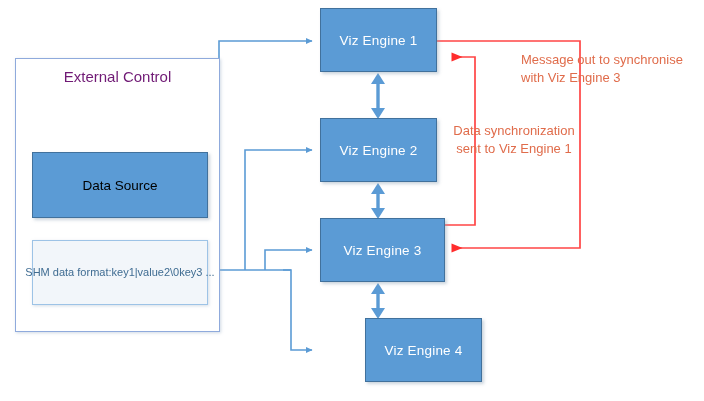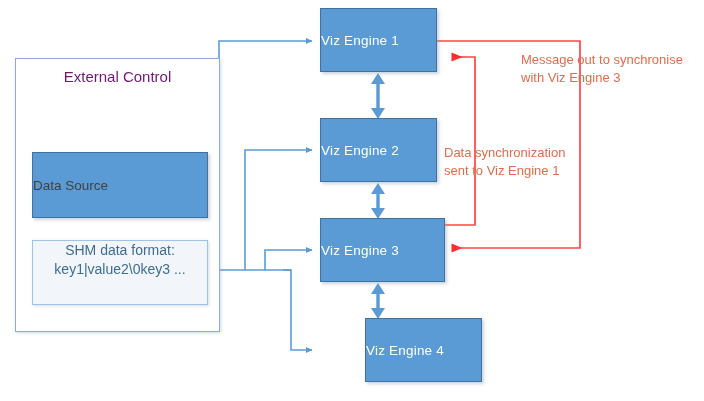--- a/index.html
+++ b/index.html
@@ -23,20 +23,21 @@
     top: 0;
     width: 704px;
     height: 401px;
     pointer-events: none;
   }
   .node {
     position: absolute;
     box-sizing: border-box;
     display: flex;
     align-items: center;
+    justify-content: center;
     text-align: center;
   }
   .viz-box {
     background: #5B9BD5;
     border: 1px solid #41719C;
     color: #ffffff;
     font-size: 13.5px;
     letter-spacing: 0.2px;
     box-shadow: 2px 2px 3px rgba(140,160,180,0.45);
   }
@@ -49,32 +50,32 @@
   }
   .outer-title {
     color: #701a75;
     font-size: 15px;
     padding-top: 9px;
     font-weight: 400;
   }
   .source-box {
     background: #5B9BD5;
     border: 1px solid #41719C;
-    color: #404040;
+    color: #000000;
     font-size: 13.5px;
     box-shadow: 2px 2px 3px rgba(140,160,180,0.45);
   }
   .shm-box {
     background: #F2F6FA;
     border: 1px solid #9DC3E6;
     color: #3F6C92;
-    font-size: 14px;
+    font-size: 11px;
     line-height: 1.38;
     box-shadow: 1px 1px 3px rgba(150,170,195,0.4);
-    flex-direction: column;
+    flex-direction: row;
   }
   .shm-line {
     white-space: pre;
   }
   .annot {
     position: absolute;
     color: #E06C4B;
     font-size: 13px;
     line-height: 1.42;
     white-space: pre-line;
@@ -168,16 +169,16 @@
     <span>Viz Engine 3</span>
   </div>
 
   <div class="node viz-box" style="left:320px; top:318px; width:117px; height:64px;margin-left:45px;">
     <span>Viz Engine 4</span>
   </div>
 
   <div class="annot" style="left:521px; top:51px; width:170px;">Message out to synchronise
 with Viz Engine 3</div>
 
-  <div class="annot" style="left:444px; top:144px; width:140px;">Data synchronization
+  <div class="annot" style="left:444px; top:122px; width:140px;text-align:center;">Data synchronization
 sent to Viz Engine 1</div>
 
 </div>
 
 </body></html>

